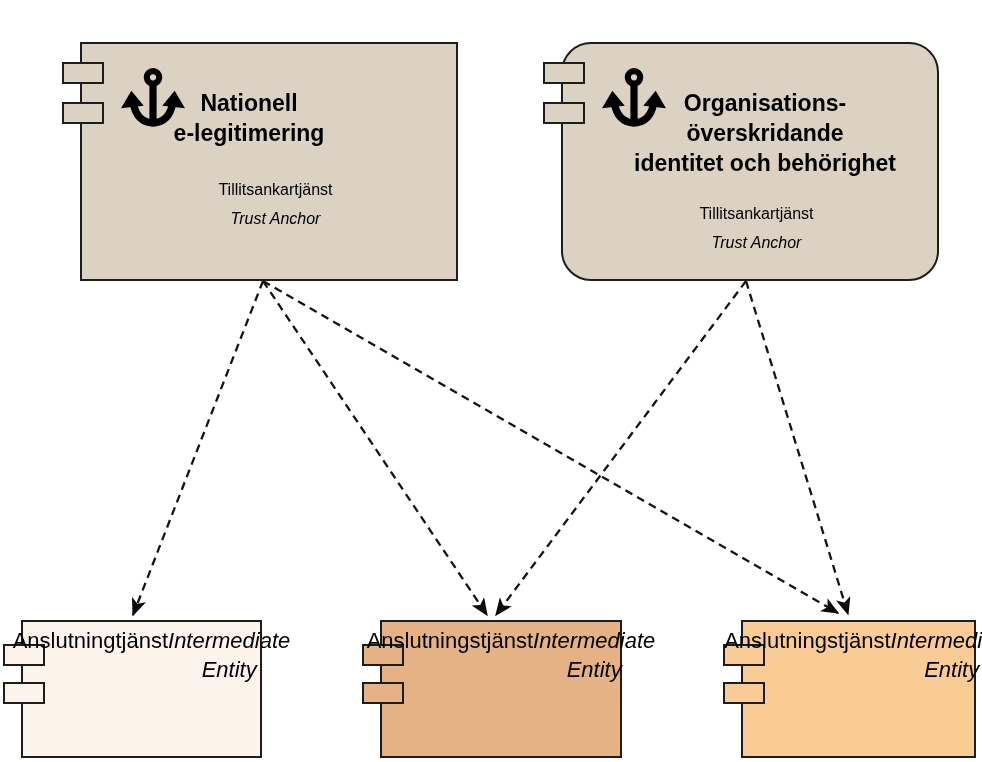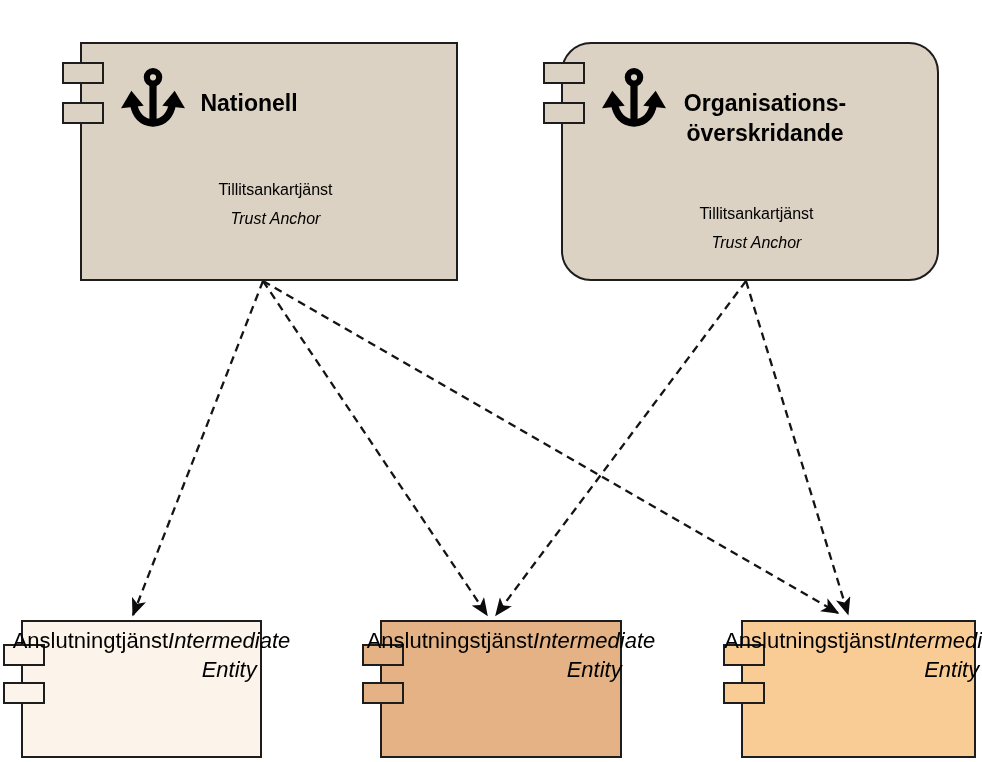--- a/index.html
+++ b/index.html
@@ -72,36 +72,38 @@
   </svg>
 
   <div class="box ta" id="ta1" style="background: rgb(220, 210, 195);">
     <div class="port port1" style="background: rgb(220, 210, 195);"></div>
     <div class="port port2" style="background: rgb(220, 210, 195);"></div>
     <svg class="anchor" viewBox="0 0 64 64">
         <use href="#anchor-sym"></use>
       </svg>
     <div class="title">
       <span class="line">Nationell</span>
+      <span class="line">e-legitimering</span>
     </div>
     <div class="subtitle">
       <span class="line">Tillitsankartjänst</span>
       <span class="line em">Trust Anchor</span>
     </div>
   </div>
 
   <div class="box ta" id="ta2" style="background: rgb(220, 210, 195); border-radius: 30px;">
     <div class="port port1" style="background: rgb(220, 210, 195);"></div>
     <div class="port port2" style="background: rgb(220, 210, 195);"></div>
     <svg class="anchor" viewBox="0 0 64 64">
         <use href="#anchor-sym"></use>
       </svg>
     <div class="title">
       <span class="line">Organisations-</span>
       <span class="line">överskridande</span>
+      <span class="line">identitet och behörighet</span>
     </div>
     <div class="subtitle">
       <span class="line">Tillitsankartjänst</span>
       <span class="line em">Trust Anchor</span>
     </div>
   </div>
 
   <div class="box ie" id="ie1" style="background: rgb(252, 243, 235);">
     <div class="port port1" style="background: rgb(252, 243, 235);"></div>
     <div class="port port2" style="background: rgb(252, 243, 235);"></div>

